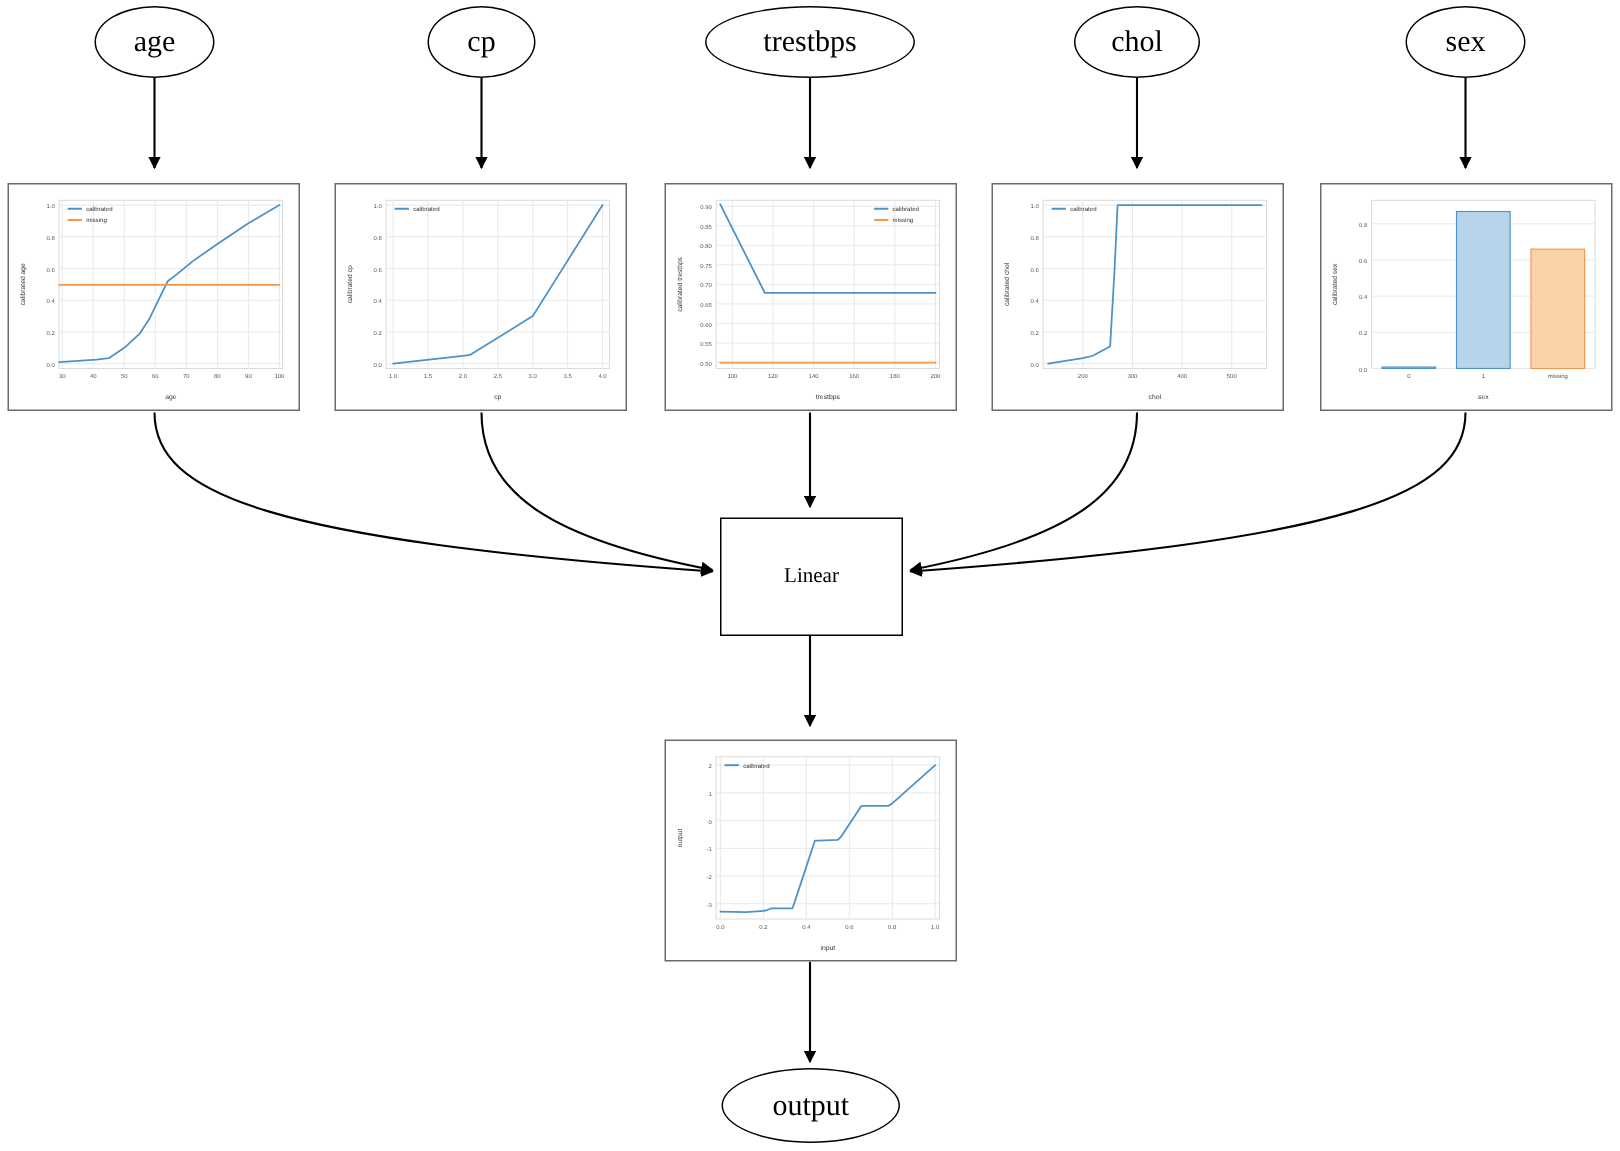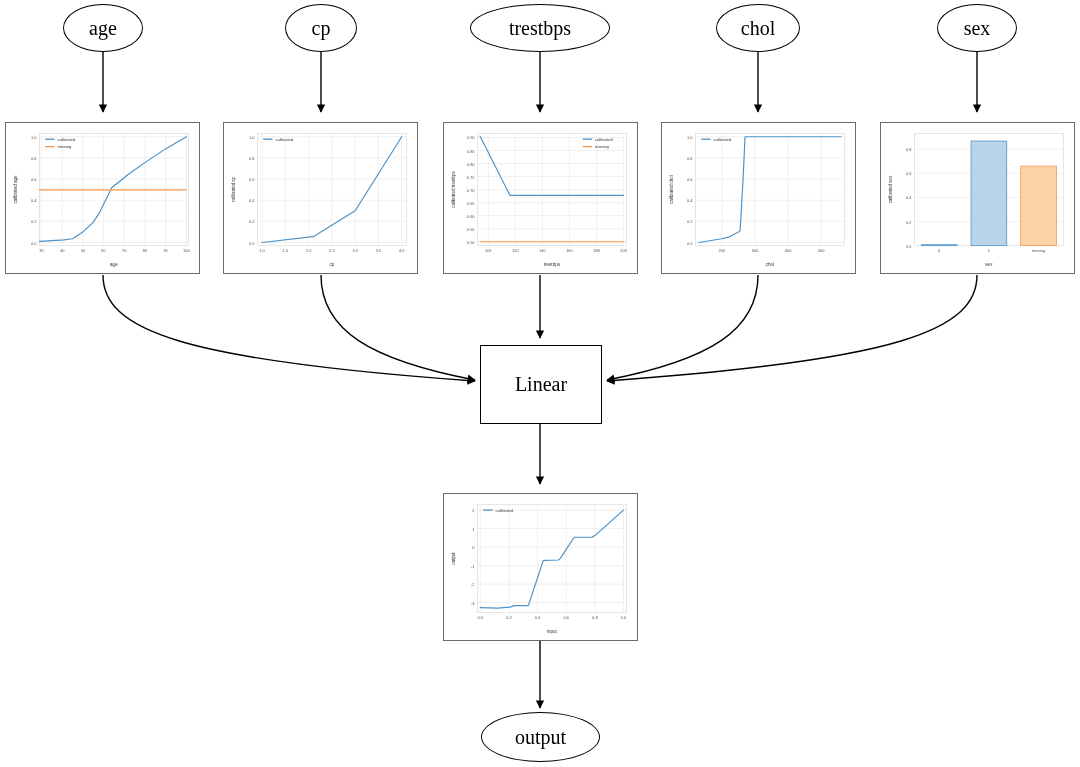--- a/index.html
+++ b/index.html
@@ -37,21 +37,21 @@
     box-sizing: border-box;
   }
   .node-box {
     position: absolute;
     display: flex;
     align-items: center;
     justify-content: center;
     border: 1px solid #000000;
     background: #ffffff;
     font-family: "Liberation Serif", serif;
-    font-size: 20px;
+    font-size: 14px;
     color: #000000;
     box-sizing: border-box;
   }
   
   .panel {
     position: absolute;
     border: 1px solid #6b6b6b;
     background: #ffffff;
     box-sizing: border-box;
     padding: 4px;

